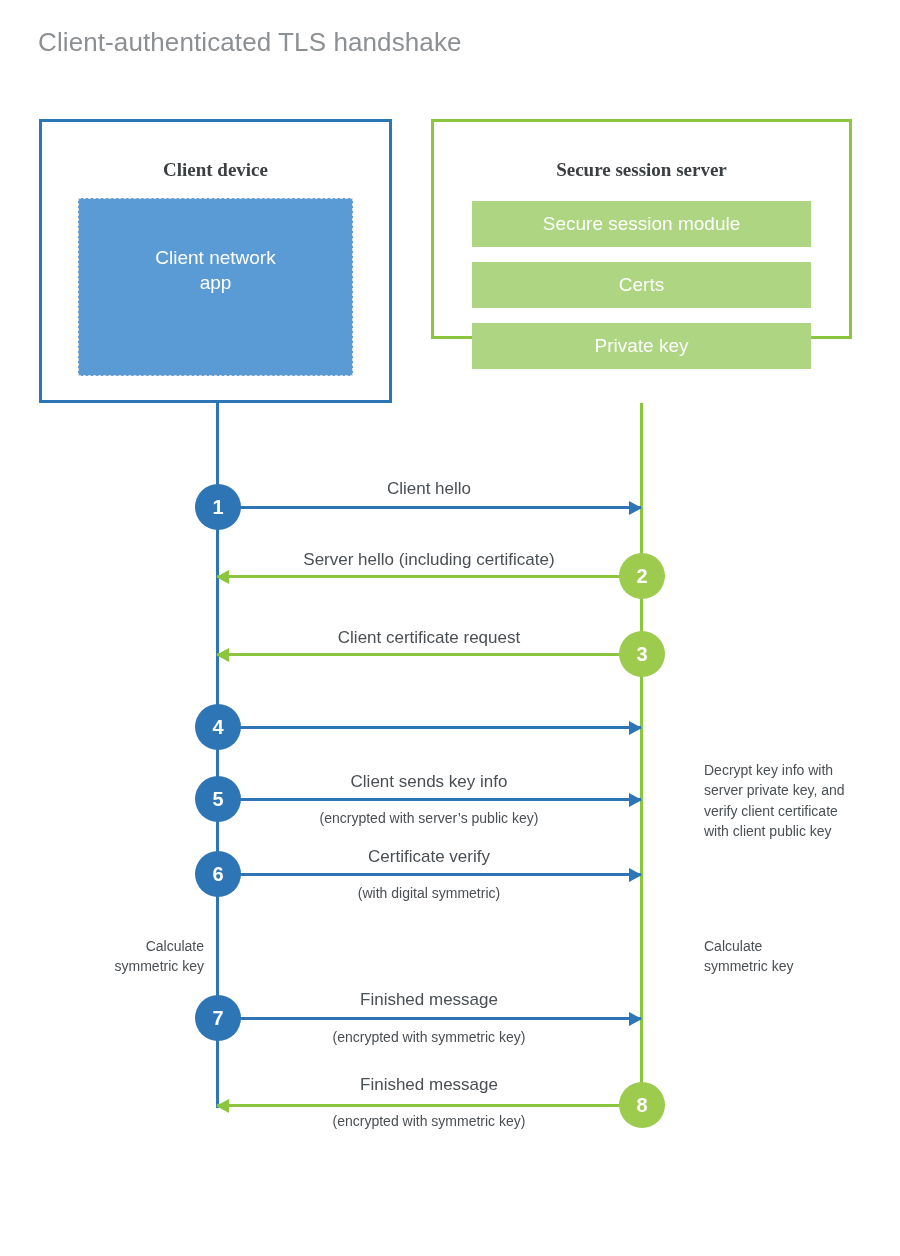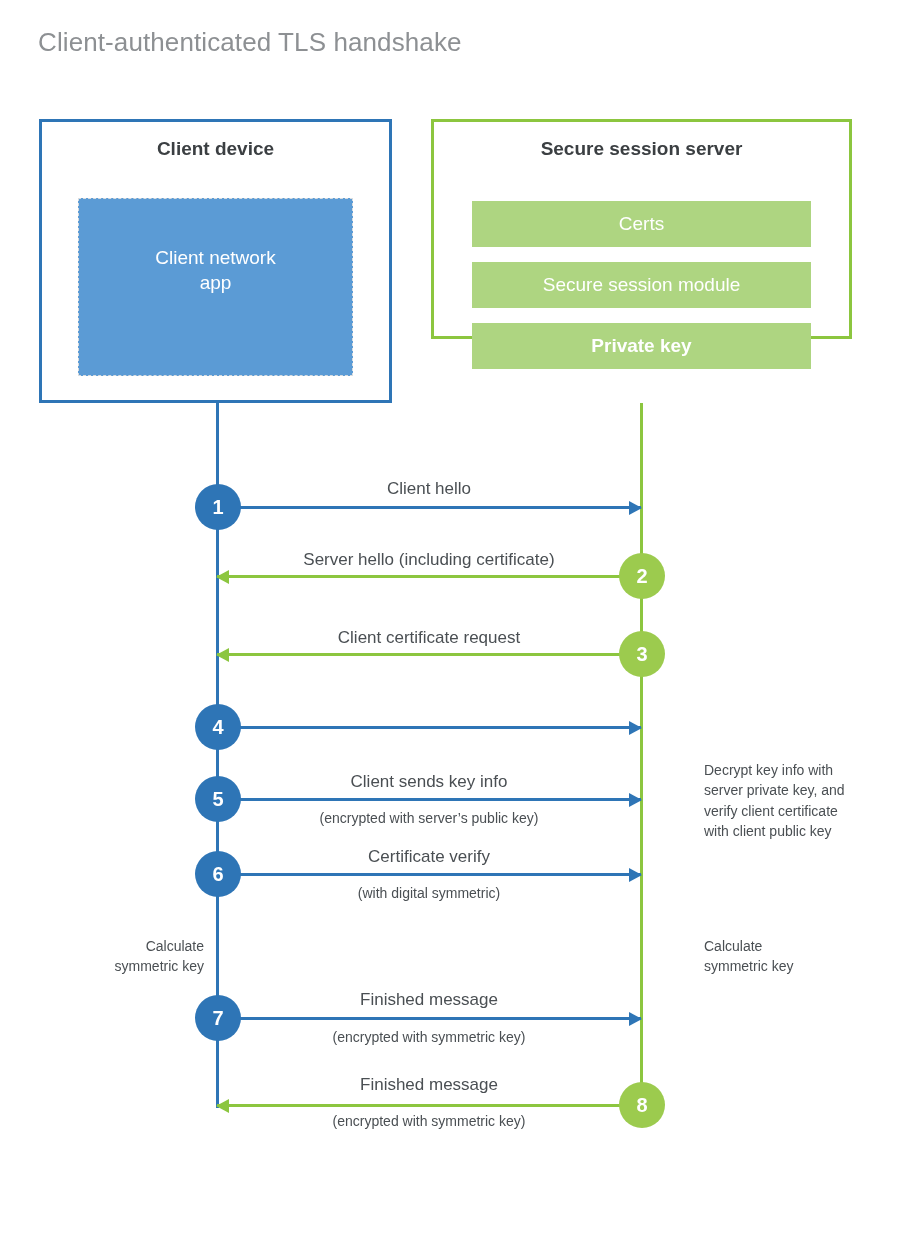--- a/index.html
+++ b/index.html
@@ -19,39 +19,39 @@
   }
 
   
   .entity-box { position: absolute; background: #ffffff; }
   .entity-box.client { left: 39px; top: 119px; width: 353px; height: 284px;
     border: 3px solid #2e75b6; }
   .entity-box.server { left: 431px; top: 119px; width: 421px; height: 220px;
     border: 3px solid #8cc63f; }
 
   .entity-title {
-    position: absolute; left: 0; right: 0; top: 16px;
-    text-align: center; font-size: 19px; font-weight: bold; color: #3b3f42;
+    position: absolute; left: 0; right: 0; top: 37px;
+    text-align: center; font-size: 19px; font-weight: bold; color: #3b3f42; font-family: Liberation Serif, serif;
   }
 
   .client-app {
     position: absolute; left: 36px; top: 76px; width: 275px; height: 178px;
     background: #5b9bd5; border: 1px dashed #d9dde0;
     display: flex; align-items: center; justify-content: center;
     color: #ffffff; font-size: 19px; line-height: 1.33; text-align: center;
     padding-bottom: 34px;
   }
 
   .module-list { position: absolute; left: 38px; top: 79px; width: 339px; }
   .module-bar {
     height: 46px; margin-bottom: 15px; background: #aed581;
     display: flex; align-items: center; justify-content: center;
     color: #ffffff; font-size: 19px;
   }
-  .module-bar:last-child { margin-bottom: 16px; font-weight: bold; }
+  .module-bar:last-child { margin-bottom: 16px; }
 
   
   .lifeline { position: absolute; width: 3px; }
   .lifeline.client { left: 216px; background: #2e75b6; top: 403px; height: 705px; }
   .lifeline.server { left: 640px; background: #8cc63f; top: 403px; height: 704px; }
 
   
   .msg { position: absolute; height: 3px; }
   .msg.c2s { left: 217px; width: 424px; background: #2e75b6; }
   .msg.s2c { left: 217px; width: 424px; background: #8cc63f; }
@@ -101,22 +101,22 @@
       <div>
         <div>Client network</div>
         <div>app</div>
       </div>
     </div>
   </div>
 
   <div class="entity-box server">
     <div class="entity-title">Secure session server</div>
     <div class="module-list">
+      <div class="module-bar">Secure session module</div>
       <div class="module-bar">Certs</div>
-      <div class="module-bar">Secure session module</div>
       <div class="module-bar">Private key</div>
     </div>
   </div>
 
   <div class="lifeline client"></div>
   <div class="lifeline server"></div>
 
   <div class="msg c2s" style="top:506px">
       <span class="head"></span>
     </div>

